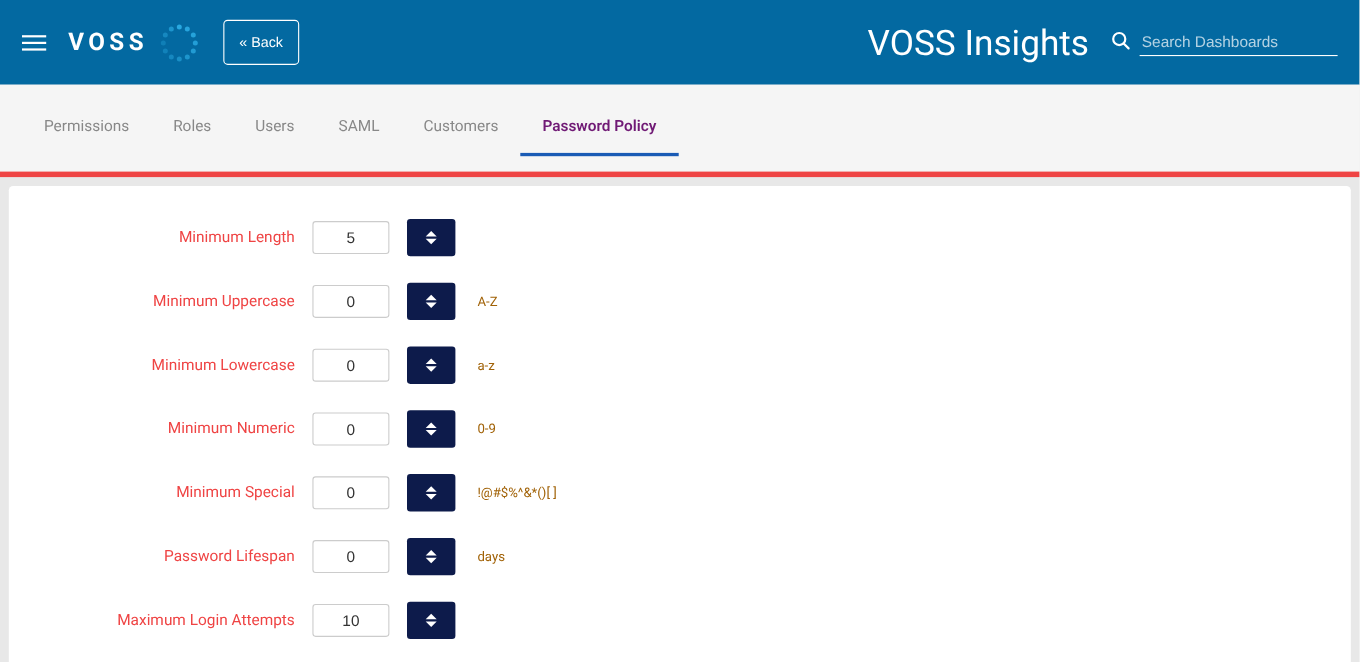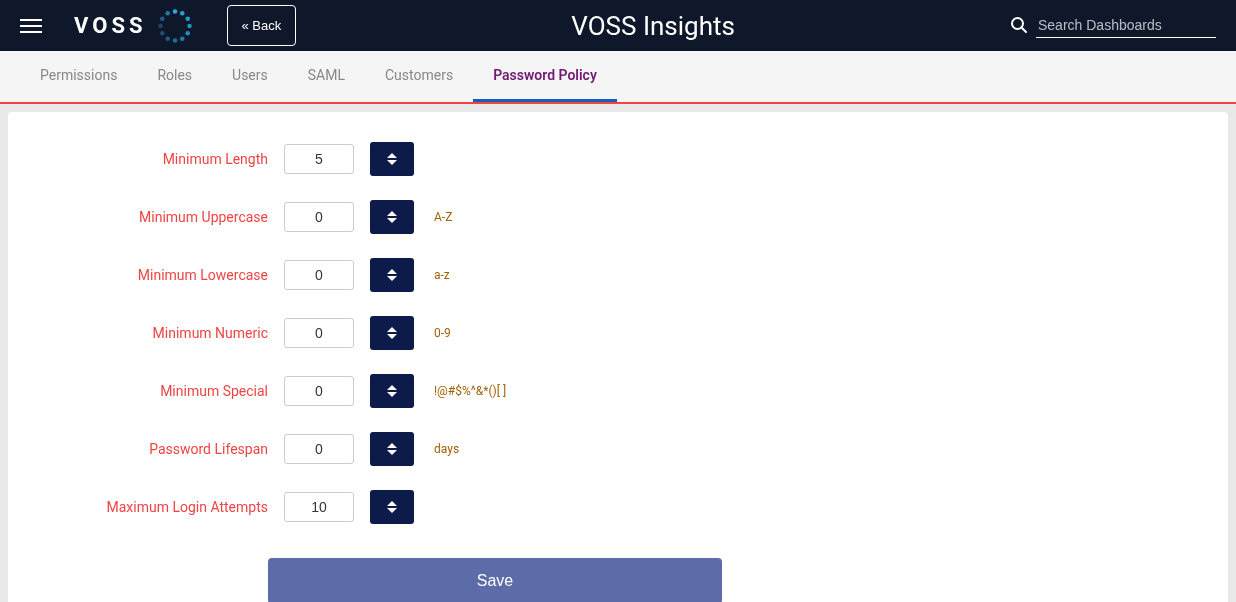--- a/index.html
+++ b/index.html
@@ -1,25 +1,25 @@
 <!DOCTYPE html>
 <html><head>
   <meta charset="utf-8">
   <style>
     * { box-sizing: border-box; margin: 0; padding: 0; }
     body { font-family: -apple-system, BlinkMacSystemFont, 'Segoe UI', Roboto, sans-serif; background: #e8e8e8; }
 
     
     .header {
-      background: #0f172a;
+      background: #0369a1;
       display: flex;
       align-items: center;
       padding: 0 20px;
-      height: 51px;
-      gap: 32px;
+      height: 77px;
+      gap: 20px;
     }
     .header-menu-icon {
       color: white;
       font-size: 20px;
       cursor: pointer;
       display: flex;
       flex-direction: column;
       gap: 4px;
     }
     .header-menu-icon span {
@@ -48,24 +48,24 @@
       color: white;
       background: transparent;
       padding: 12px 14px;
       border-radius: 4px;
       cursor: pointer;
       font-size: 13px;
       white-space: nowrap;
     }
     .header-title {
       color: white;
-      font-size: 26px;
+      font-size: 32px;
       font-weight: 400;
       flex: 1;
-      text-align: center;
+      text-align: right;
     }
     .search-area {
       display: flex;
       align-items: flex-end;
       gap: 8px;
       margin-left: auto;
     }
     .search-icon-wrap {
       color: white;
       font-size: 18px;
@@ -79,22 +79,22 @@
       padding: 4px 2px;
       outline: none;
       width: 180px;
     }
     .search-input::placeholder { color: rgba(255,255,255,0.7); }
 
     
     .nav-tabs {
       background: #f5f5f5;
       display: flex;
-      padding: 0 20px;
-      border-bottom: 2px solid #ef4444;
+      padding: 14px 20px;
+      border-bottom: 5px solid #ef4444;
       gap: 0;
     }
     .nav-tab {
       padding: 16px 20px;
       font-size: 14px;
       color: #888;
       cursor: pointer;
       border-bottom: 3px solid transparent;
       white-space: nowrap;
     }

